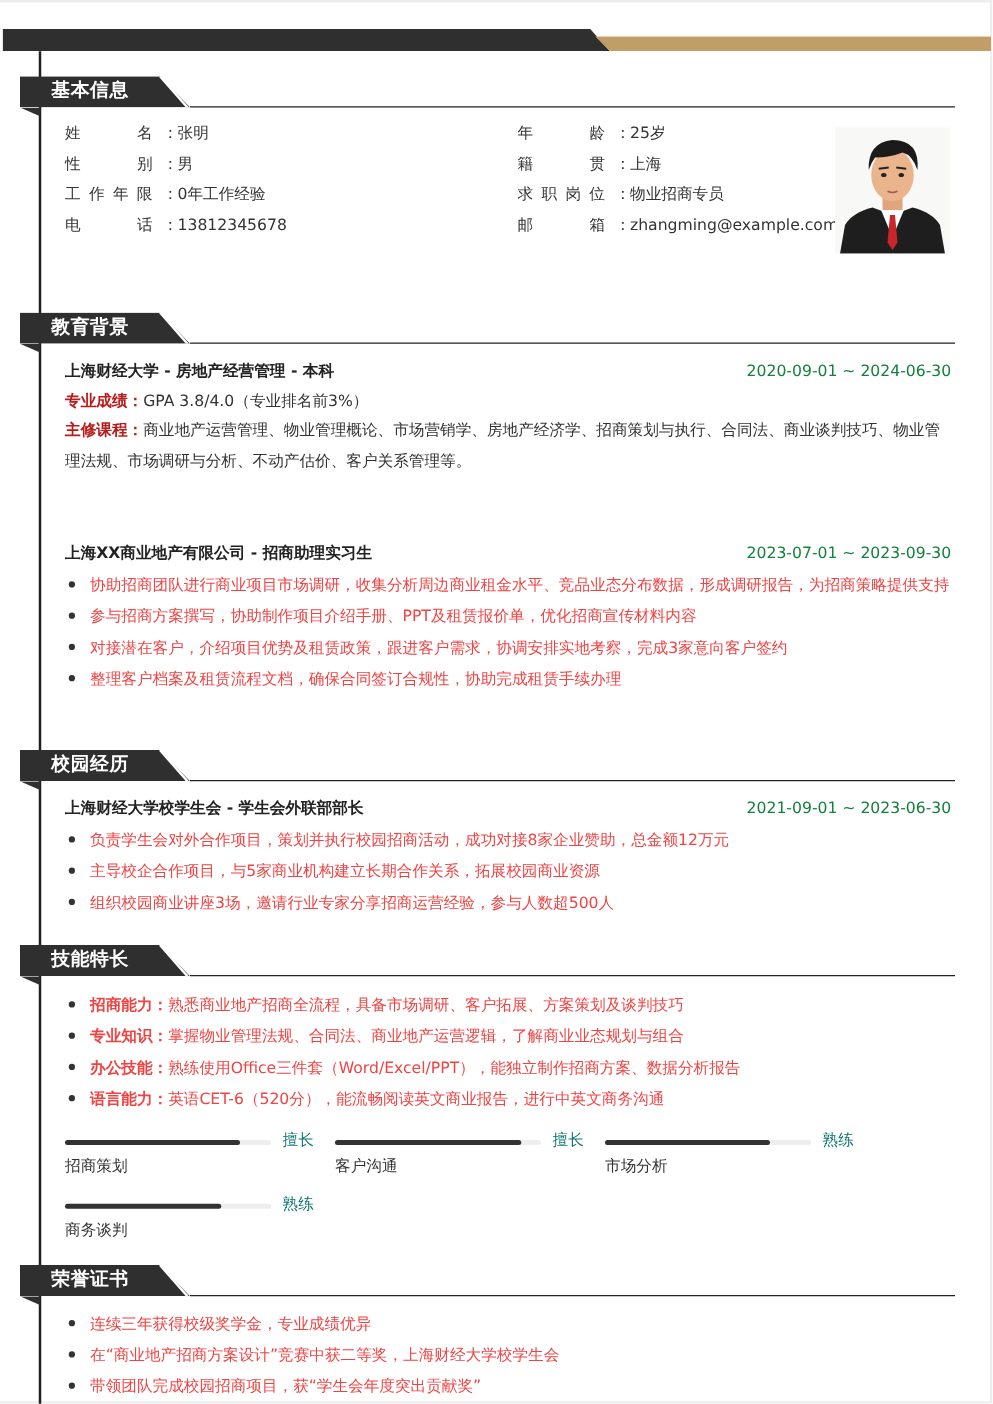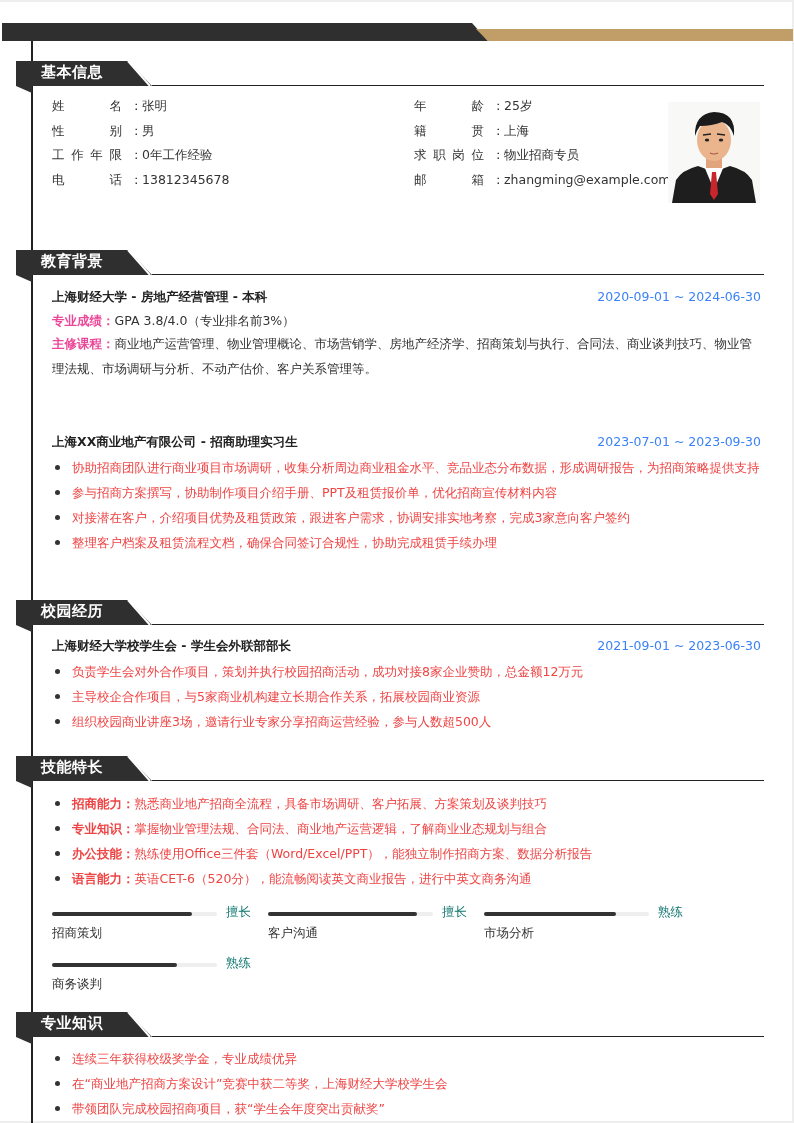--- a/index.html
+++ b/index.html
@@ -18,23 +18,23 @@
   .sec-head .rule { position: absolute; left: 136px; right: 0; top: 24px; height: 1.3px; background: #222; }
 
   .info-row { position: absolute; font-size: 12.5px; color: #333; height: 18px; line-height: 18px; }
   .info-row .lbl { position: absolute; left: 0; width: 70px; display: flex; justify-content: space-between; }
   .info-row .colon { position: absolute; left: 78px; }
   .info-row .val { position: absolute; left: 90px; white-space: nowrap; }
 
   .photo { position: absolute; left: 668px; top: 100px; width: 92px; height: 101px; background: #f7f7f5; overflow: hidden; }
 
   .entry-title { position: absolute; left: 52px; font-weight: bold; font-size: 12.5px; color: #222; }
-  .entry-date { position: absolute; right: 31px; font-size: 12.5px; color: #3b82f6; }
+  .entry-date { position: absolute; right: 31px; font-size: 12.5px; color: #15803d; }
   .line { position: absolute; left: 52px; right: 31px; font-size: 12.5px; line-height: 25px; color: #333; }
-  .line b { color: #ec4899; margin-top: 44px; }
+  .line b { color: #b91c1c; margin-top: 44px; }
   ul.bullets { position: absolute; left: 52px; right: 31px; list-style: none; }
   ul.bullets li { position: relative; padding-left: 20px; line-height: 25px; font-size: 12.5px; color: #ef4444; }
   ul.bullets li::before { content: ""; position: absolute; left: 3px; top: 10px; width: 5px; height: 5px; border-radius: 50%; background: #333; }
 
   .skill { position: absolute; width: 200px; height: 40px; }
   .skill .track { position: absolute; left: 0; top: 6px; width: 165px; height: 4px; background: #eee; border-radius: 2px; }
   .skill .fill { position: absolute; left: 0; top: 0; height: 4px; background: #333; border-radius: 2px; }
   .skill .level { position: absolute; left: 174px; top: -2px; font-size: 12.5px; color: #0f766e; }
   .skill .name { position: absolute; left: 0; top: 19px; font-size: 12.5px; color: #333; }
 </style>
@@ -237,20 +237,20 @@
   </div>
 
   <div class="sec-head" style="top:1010px">
     <div class="tab"></div>
     <svg class="stripes" viewBox="0 0 40 25">
         <path d="M12 0 L34 25" stroke="#fff" stroke-width="2"></path>
         <path d="M17 0 L39 25" stroke="#fff" stroke-width="2"></path>
       </svg>
     <div class="fold"></div>
     <div class="rule"></div>
-    <span class="title">专业知识</span>
+    <span class="title">荣誉证书</span>
   </div>
   <ul class="bullets" style="top:1044px">
     <li>连续三年获得校级奖学金，专业成绩优异</li>
     <li>在“商业地产招商方案设计”竞赛中获二等奖，上海财经大学校学生会</li>
     <li>带领团队完成校园招商项目，获“学生会年度突出贡献奖”</li>
   </ul>
 </div>
 
 </body></html>

